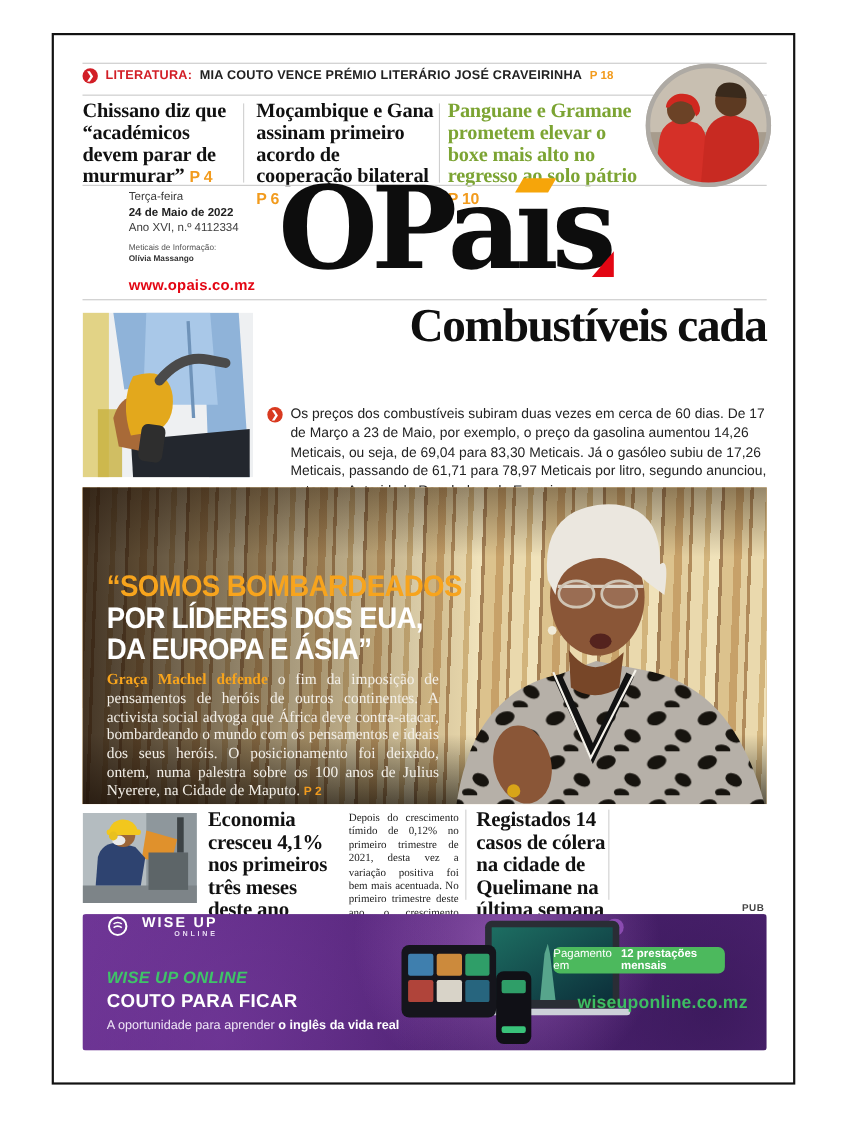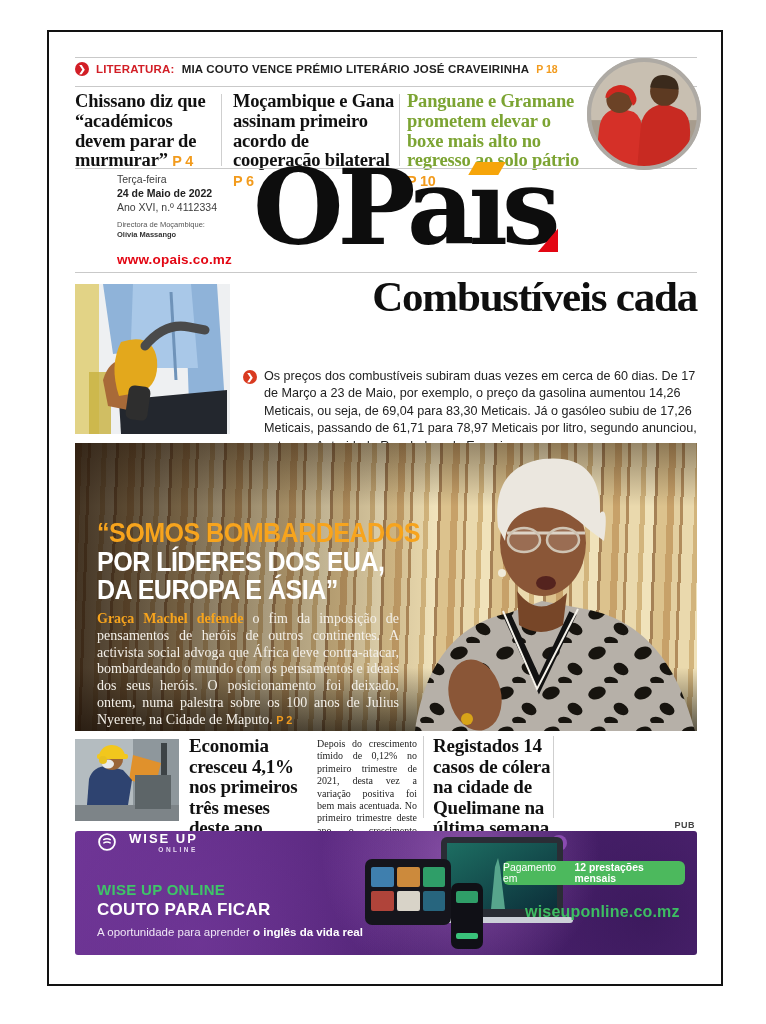--- a/index.html
+++ b/index.html
@@ -107,26 +107,26 @@
   .ad{position:absolute;top:799px;left:0;width:622px;height:124px;border-radius:3px;overflow:hidden;
     background:
       radial-gradient(circle at 62% 20%, rgba(214,140,240,.45), rgba(0,0,0,0) 35%),
       radial-gradient(circle at 20% 90%, rgba(120,60,160,.55), rgba(0,0,0,0) 45%),
       radial-gradient(circle at 92% 70%, rgba(40,15,70,.6), rgba(0,0,0,0) 50%),
       linear-gradient(112deg,#6d3494,#4e2272 55%,#5f2d85);
   }
   .adbrand{position:absolute;left:22px;top:1px;display:flex;align-items:flex-start;gap:12px;color:#fff;justify-content:space-between;}
   .adbrand .bw{font-weight:bold;font-size:13px;letter-spacing:2px;line-height:1;}
   .adbrand .bo{display:block;font-size:6.5px;letter-spacing:2.5px;color:#e7d9f2;margin-top:2px;text-align:right;}
-  .adtitle1{position:absolute;left:22px;top:50px;font-weight:bold;font-size:15px;color:#3fc468;letter-spacing:.3px;}
+  .adtitle1{position:absolute;left:22px;top:50px;font-weight:bold;font-size:15px;color:#3fc468;letter-spacing:.3px;font-style:italic;}
   .adtitle2{position:absolute;left:22px;top:69px;font-weight:bold;font-size:17px;color:#fff;letter-spacing:.3px;}
   .adtag{position:absolute;left:22px;top:95px;font-size:11.5px;color:#efe6f6;}
   .adtag b{color:#fff;}
   .addevices{position:absolute;left:288px;top:4px;}
-  .adpill{position:absolute;left:428px;top:30px;width:182px;height:24px;background:#4cb95d;border-radius:6px;
+  .adpill{position:absolute;left:428px;top:30px;width:156px;height:24px;background:#4cb95d;border-radius:6px;
     color:#fff;font-size:10.4px;display:flex;align-items:center;justify-content:center;gap:3px;}
   .adsite{position:absolute;left:450px;top:72px;font-weight:bold;font-size:16px;color:#3dbd62;letter-spacing:.2px;text-align:right;}
 </style>
 </head>
 <body>
 
 <div class="frame">
   <div class="content">
 
     <div class="rule" style="top:25px"></div>
@@ -181,21 +181,21 @@
 
     <div class="rule" style="top:136px"></div>
 
     <div class="masthead">
       <div class="dateblock">
         <div>Terça-feira</div>
         <div class="d2">24 de Maio de 2022</div>
         <div>Ano XVI, n.º 4112334</div>
       </div>
       <div class="director">
-        <div>Directora de Moçambique:</div>
+        <div>Meticais de Informação:</div>
         <b>Olívia Massango</b>
       </div>
       <div class="site">www.opais.co.mz</div>
       <div class="logo" title="OPaís">
         <span>OPa</span><span class="iwrap"><span>ı</span><span class="iaccent"></span></span><span class="swrap"><span>s</span><span class="sflag"></span></span>
       </div>
     </div>
 
     <div class="rule" style="top:240px"></div>
 

